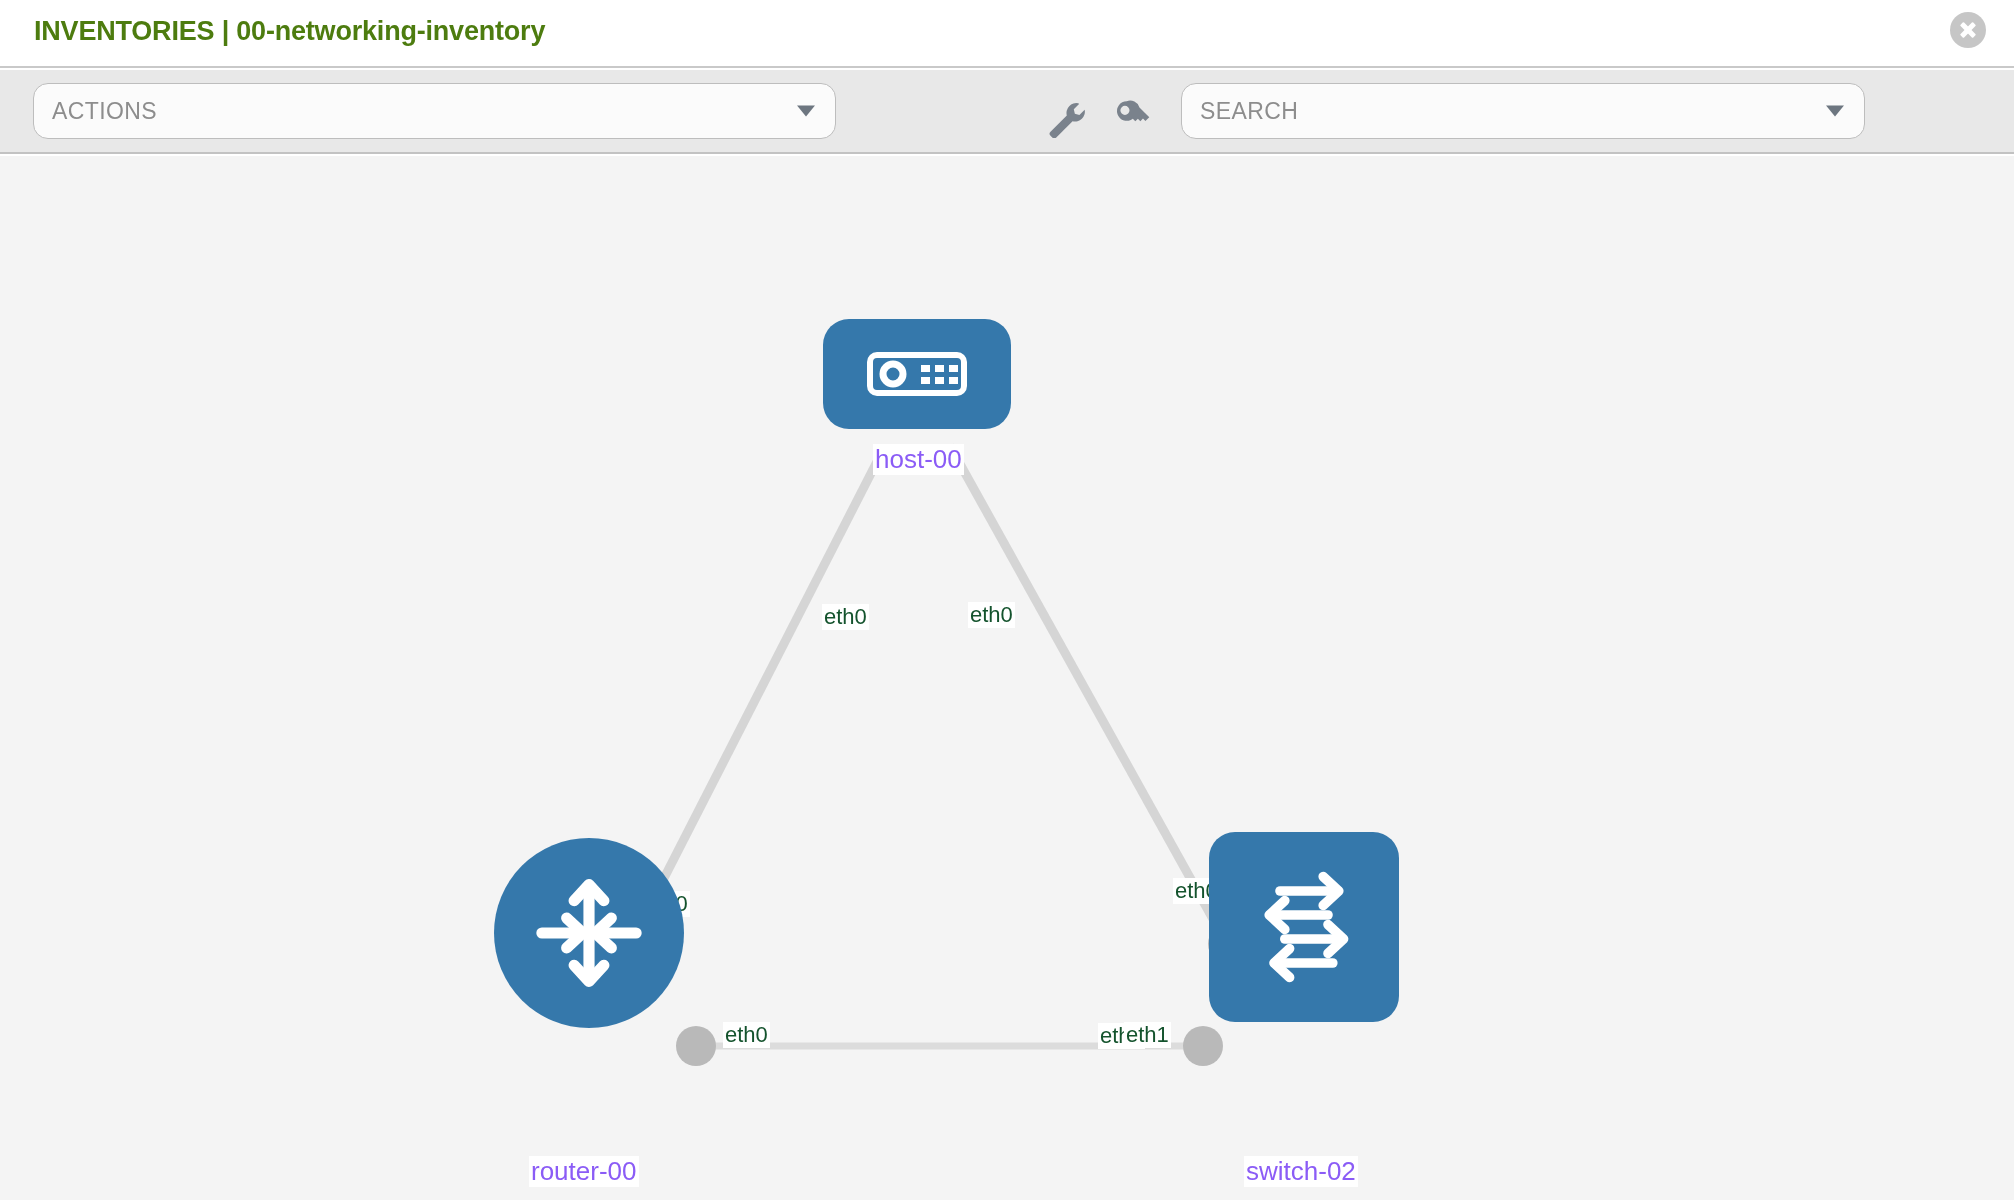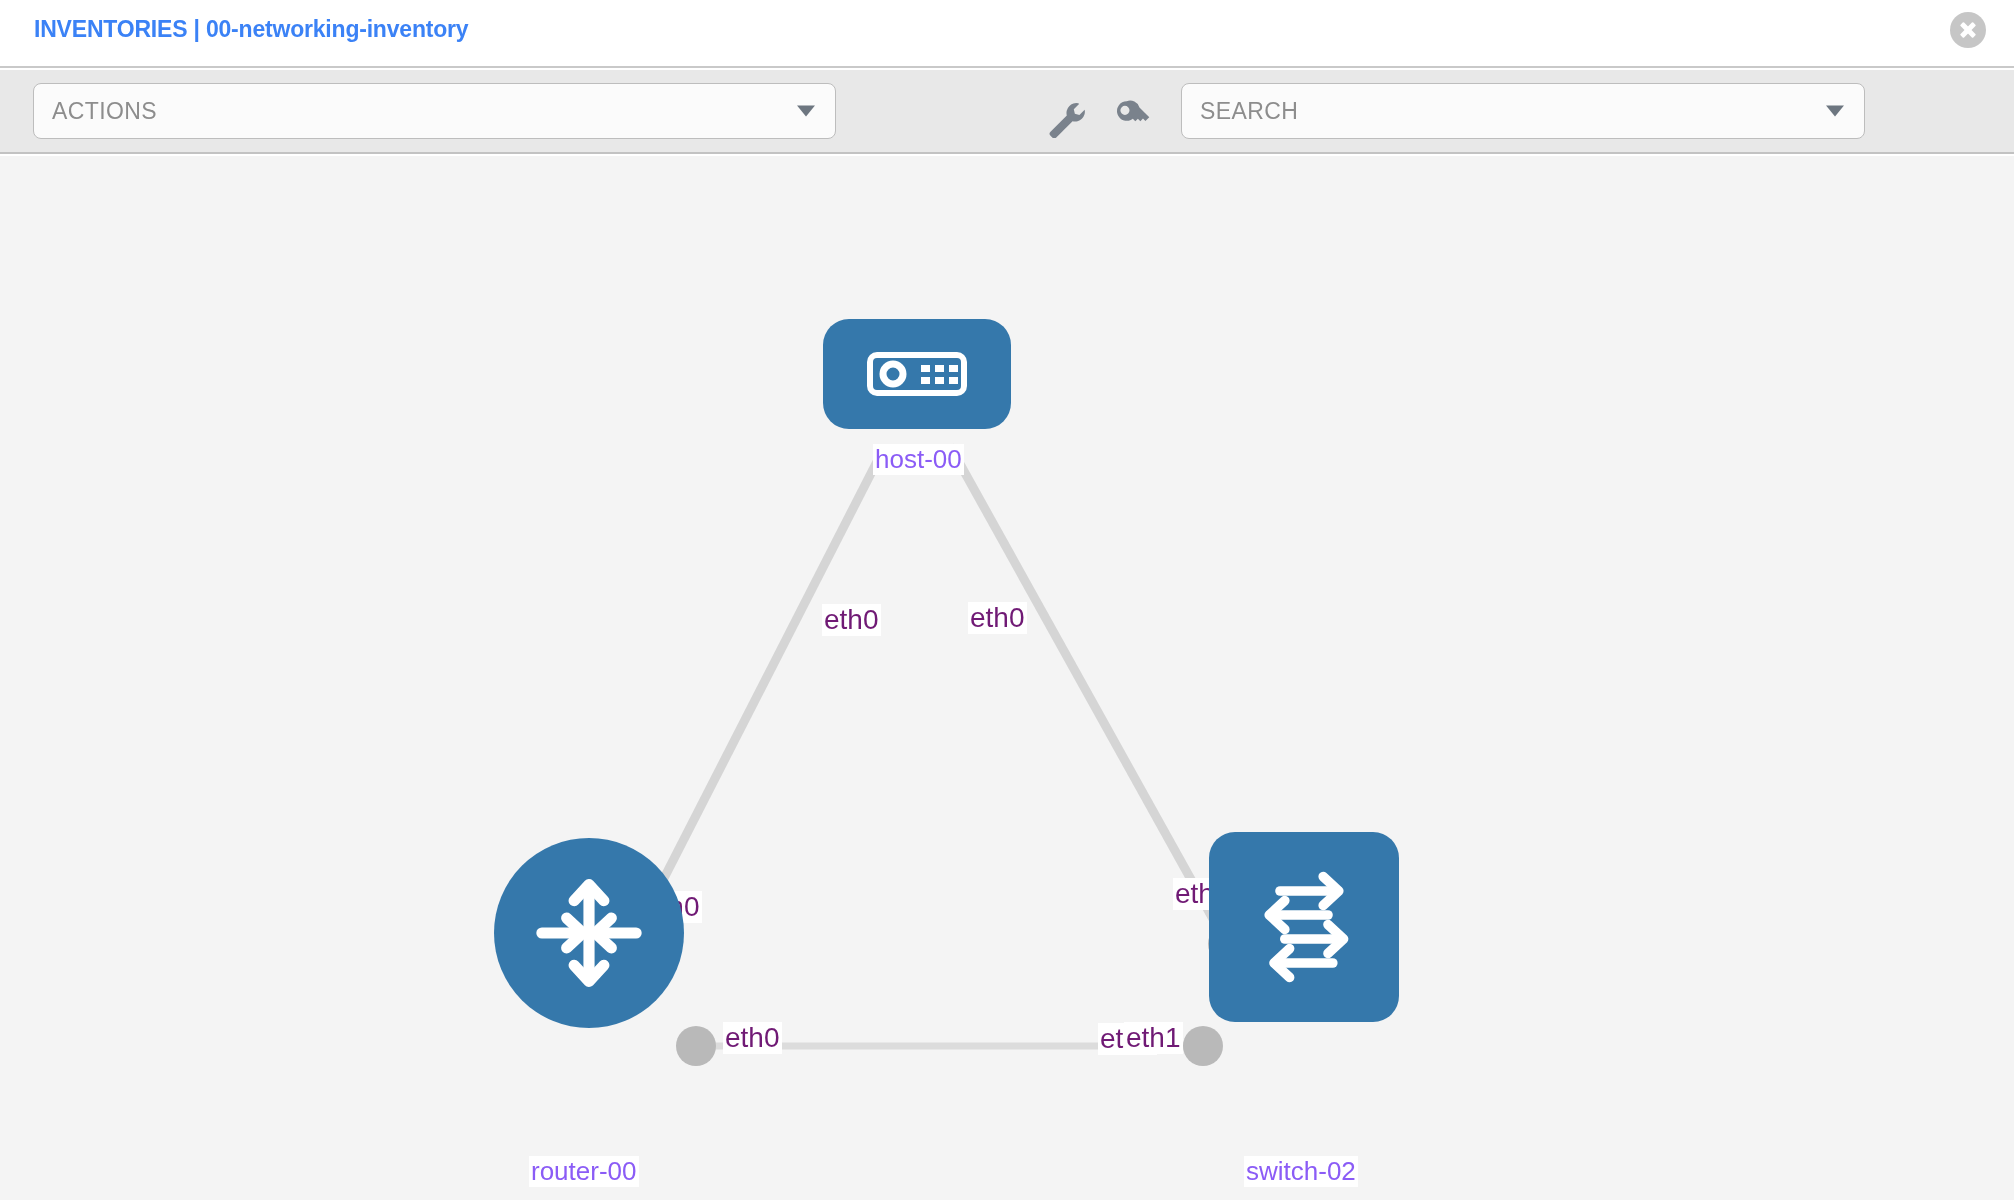--- a/index.html
+++ b/index.html
@@ -25,23 +25,23 @@
     left: 0; top: 0;
     width: 2014px;
     height: 68px;
     background: #ffffff;
     border-bottom: 2px solid #c9c9c9;
   }
   .header-title {
     position: absolute;
     left: 34px;
     top: 16px;
-    font-size: 23px;
+    font-size: 27px;
     font-weight: bold;
-    color: #3b82f6;
+    color: #4d7c0f;
     letter-spacing: -0.2px;
     white-space: nowrap;
     text-align: right;
   }
   .close-btn {
     position: absolute;
     right: 28px;
     top: 12px;
     width: 36px;
     height: 36px;
@@ -69,21 +69,21 @@
     width: 2014px;
     height: 84px;
     background: #e8e8e8;
     border-bottom: 2px solid #c2c2c2;
   }
 
   .dropdown {
     position: absolute;
     background: #fbfbfb;
     border: 1px solid #bdbdbd;
-    border-radius: 8px;
+    border-radius: 15px;
     cursor: pointer;
   }
   .dropdown .dd-label {
     position: absolute;
     left: 18px;
     top: 50%;
     transform: translateY(-50%);
     font-size: 23px;
     color: #8d8d8d;
     letter-spacing: 0.4px;
@@ -187,22 +187,22 @@
     background: #b9b9b9;
     z-index: 3;
   }
   #nub-router-e { left: 676px; top: 870px; }
   #nub-switch-w { left: 1183px; top: 870px; }
   #nub-switch-n { left: 1208px; top: 768px; }
 
   
   .edge-label {
     position: absolute;
-    font-size: 28px;
-    color: #701a75;
+    font-size: 22px;
+    color: #14532d;
     background: #ffffff;
     white-space: nowrap;
     z-index: 4;
     padding: 0 2px;
   }
   #lbl-host-left    { left: 822px;  top: 448px; }
   #lbl-host-right   { left: 968px;  top: 446px; }
   #lbl-router-up    { left: 643px;  top: 735px; }
   #lbl-switch-up    { left: 1173px; top: 722px; }
   #lbl-router-right { left: 723px;  top: 866px; }

